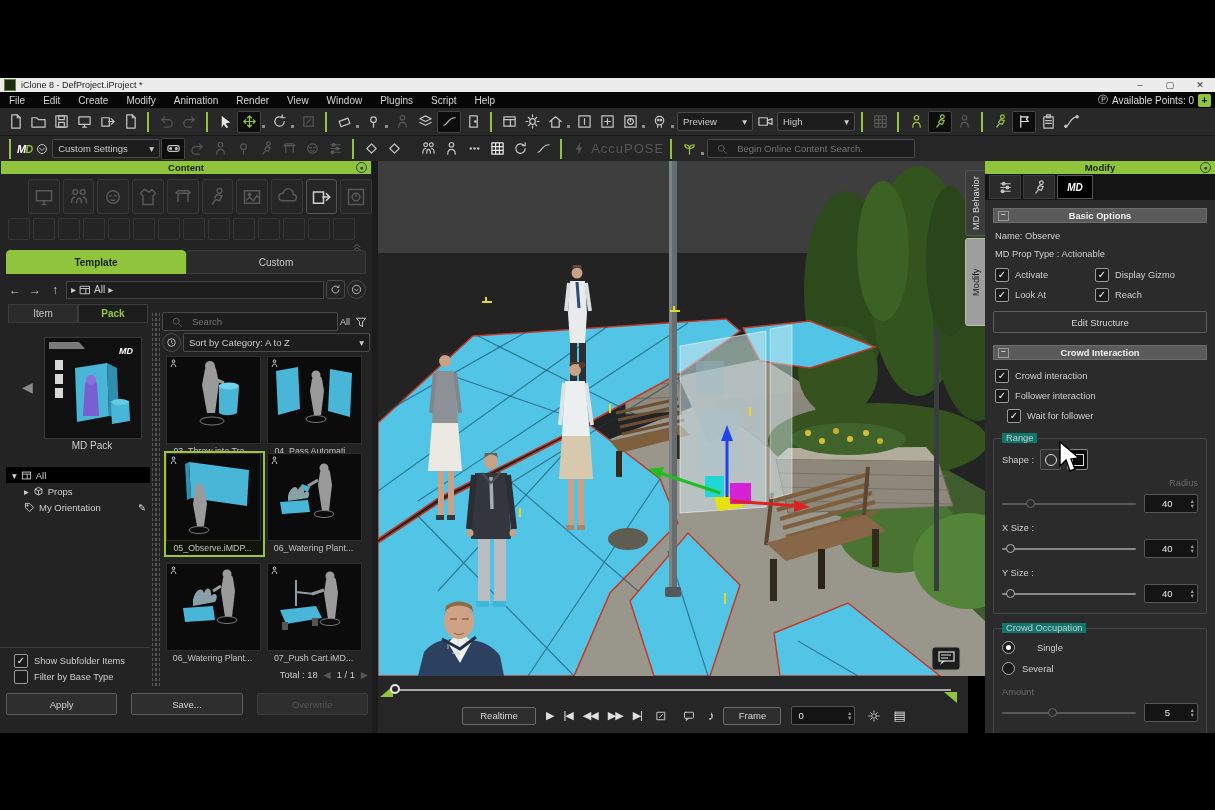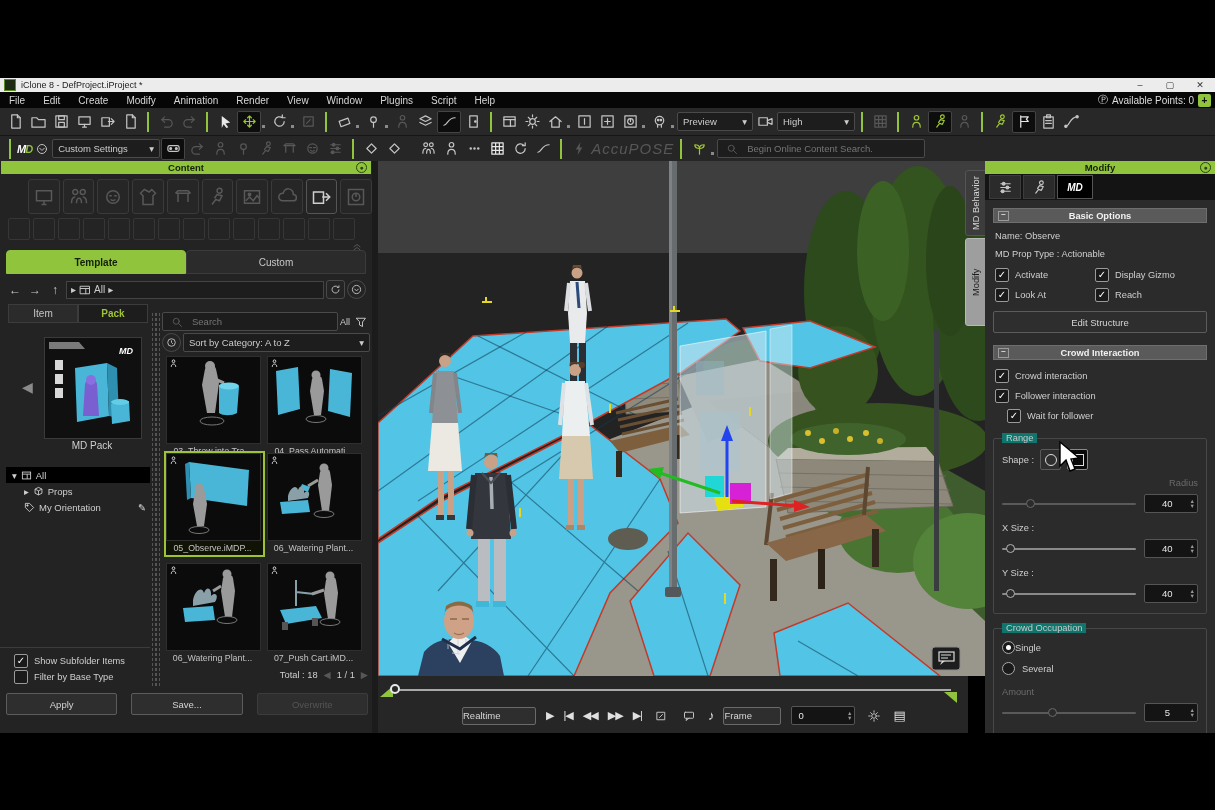--- a/index.html
+++ b/index.html
@@ -85,21 +85,21 @@
   .shapebtn{width:19px;height:19px;border:1px solid #5a5a5a;border-radius:2px;background:#2f2f2f;display:flex;align-items:center;justify-content:center;}
   .shapebtn.on{background:#0a0a0a;border-color:#8a8a8a;}
   .shapebtn .cir{width:10px;height:10px;border:1.4px solid #ddd;border-radius:50%;}
   .shapebtn .sq{width:10px;height:10px;border:1.4px solid #ddd;}
   
   .sidetab{position:absolute;width:19px;writing-mode:vertical-rl;transform:rotate(180deg);display:flex;align-items:center;justify-content:center;font-size:9.3px;border-radius:0 3px 3px 0;}
   
   #playback{left:378px;top:676px;width:590px;height:57px;background:#262626;}
   .tri{width:0;height:0;border-style:solid;}
   .transportbtn{color:#e0e0e0;font-size:11px;letter-spacing:-1px;display:flex;align-items:center;}
-  .framebtn{height:16px;border:1px solid #6a6a6a;background:#2e2e2e;color:#d6d6d6;font-size:9.5px;display:flex;align-items:center;border-radius:2px;}
+  .framebtn{height:16px;border:1px solid #6a6a6a;background:#2e2e2e;color:#d6d6d6;font-size:9.5px;display:flex;align-items:center;justify-content:center;border-radius:2px;}
   #cursor{pointer-events:none;}
 </style>
 </head>
 <body>
 
 <div id="stage">
 
   <svg width="0" height="0" style="position:absolute">
     <defs>
       <symbol id="s-doc" viewBox="0 0 16 16">
@@ -620,21 +620,21 @@
         <svg>
           <use href="#s-scurve"></use>
         </svg>
       </span>
     <span class="sep"></span>
     <span class="ic dim">
         <svg>
           <use href="#s-bolt"></use>
         </svg>
       </span>
-    <span class="dim" style="font-size:15px;letter-spacing:1px;font-style:italic;">AccuPOSE</span>
+    <span class="dim" style="font-size:13px;letter-spacing:1px;">AccuPOSE</span>
     <span class="sep"></span>
     <span class="ic grn">
         <svg>
           <use href="#s-sprout"></use>
         </svg>
       </span>
     <span class="ddot"></span>
     <span class="srchbox">
       <span class="ic sm dim">
           <svg>
@@ -1321,21 +1321,21 @@
               <span>▲</span>
               <span>▼</span>
             </span>
         </div>
       </div>
     </div>
     <div style="height:14px"></div>
 
     <div class="fset" style="padding:12px 8px 10px;">
       <span class="leg">Crowd Occupation</span>
-      <div class="row" style="gap:0;">
+      <div class="row" style="gap:22px;">
         <span class="rad sel">
             <span class="dot"></span>
           </span>
         <span class="ltext">Single</span>
       </div>
       <div class="row" style="gap:7px;padding-top:8px;">
         <span class="rad"></span>
         <span class="ltext">Several</span>
       </div>
       <div class="dimlbl" style="padding-top:12px;">Amount</div>

